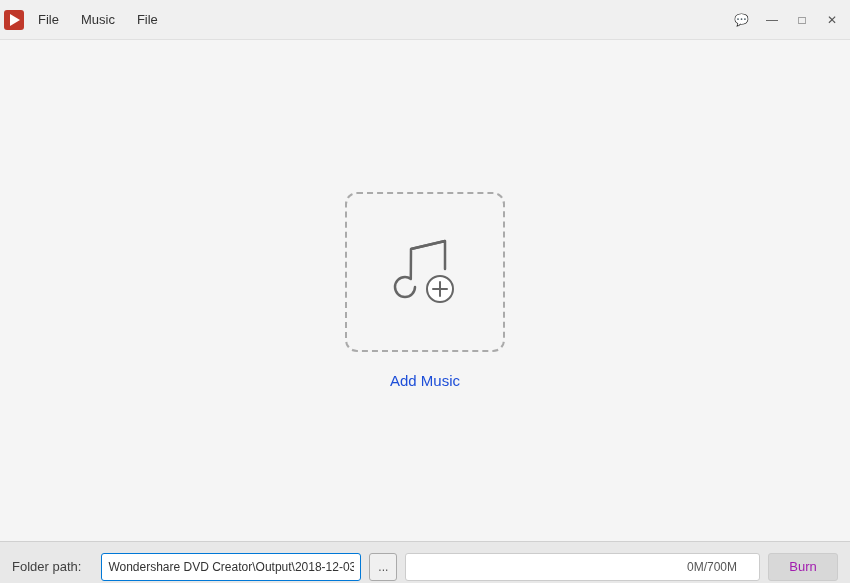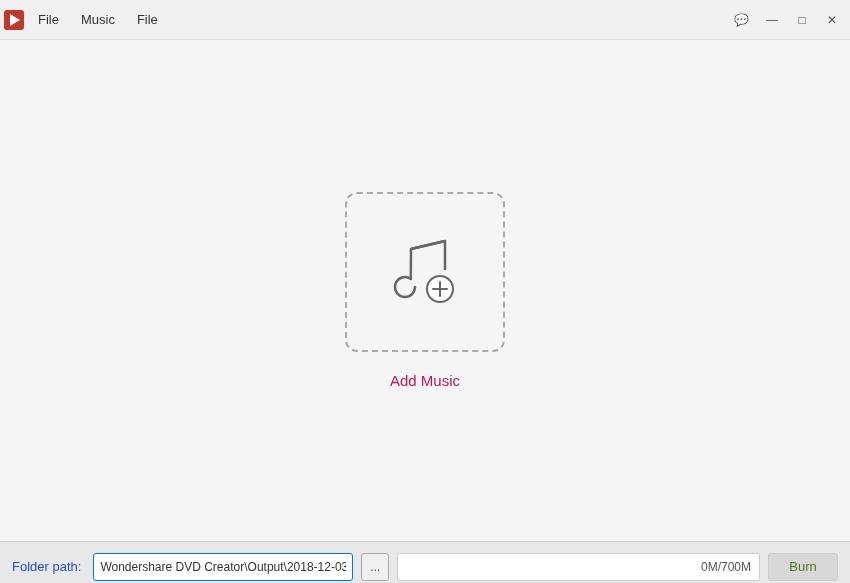--- a/index.html
+++ b/index.html
@@ -100,41 +100,41 @@
       background: transparent;
     }
 
     .music-icon-svg {
       width: 90px;
       height: 90px;
     }
 
     .add-music-label {
       font-size: 15px;
-      color: #be185d;
+      color: #1d4ed8;
       margin-top: 4px;
     }
 
     
     .bottom-bar {
       width: 100%;
       height: 50px;
       background: #e8e8e8;
       border-top: 1px solid #d0d0d0;
       display: flex;
       align-items: center;
       padding: 0 12px;
       gap: 8px;
     }
 
     .folder-path-label {
       font-size: 13px;
-      color: #1d4ed8;
+      color: #404040;
       white-space: nowrap;
-      margin-right: 4px;
+      margin-right: 12px;
     }
 
     .folder-path-input {
       flex: 0 0 260px;
       height: 28px;
       border: 1px solid #0078d7;
       border-radius: 3px;
       padding: 0 6px;
       font-size: 12px;
       color: #333;
@@ -157,40 +157,40 @@
     }
 
     .progress-bar-container {
       flex: 1;
       height: 28px;
       border: 1px solid #ccc;
       border-radius: 3px;
       background: white;
       display: flex;
       align-items: center;
-      padding: 0 8px;
+      padding: 0 22px;
     }
 
     .progress-text {
       font-size: 12px;
       color: #555;
       width: 100%;
       text-align: right;
     }
 
     .burn-btn {
       height: 28px;
       min-width: 70px;
       padding: 0 16px;
       border: 1px solid #ccc;
       border-radius: 3px;
       background: #d8d8d8;
       cursor: pointer;
       font-size: 13px;
-      color: #4d7c0f;
+      color: #a21caf;
     }
   </style>
 </head>
 <body>
 
 <div class="title-bar">
 
   <div class="app-icon">
     <svg width="20" height="20" viewBox="0 0 20 20">
       <rect width="20" height="20" rx="3" fill="#c0392b"></rect>

